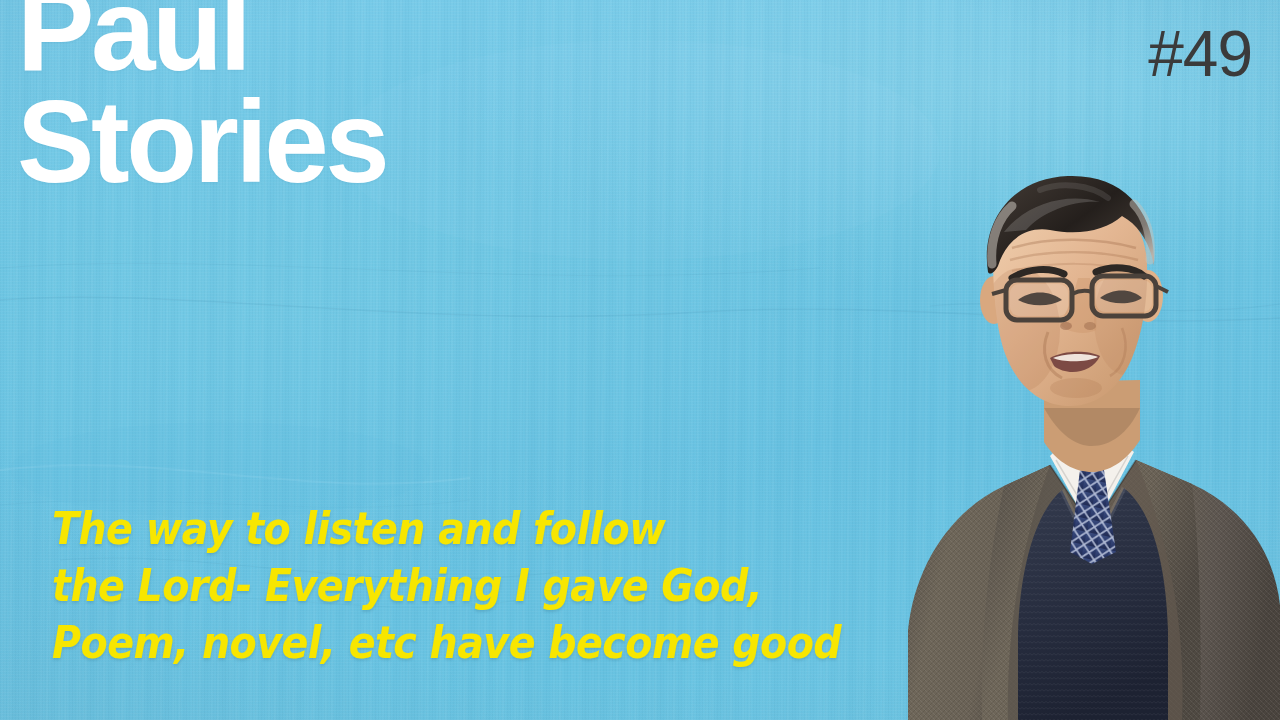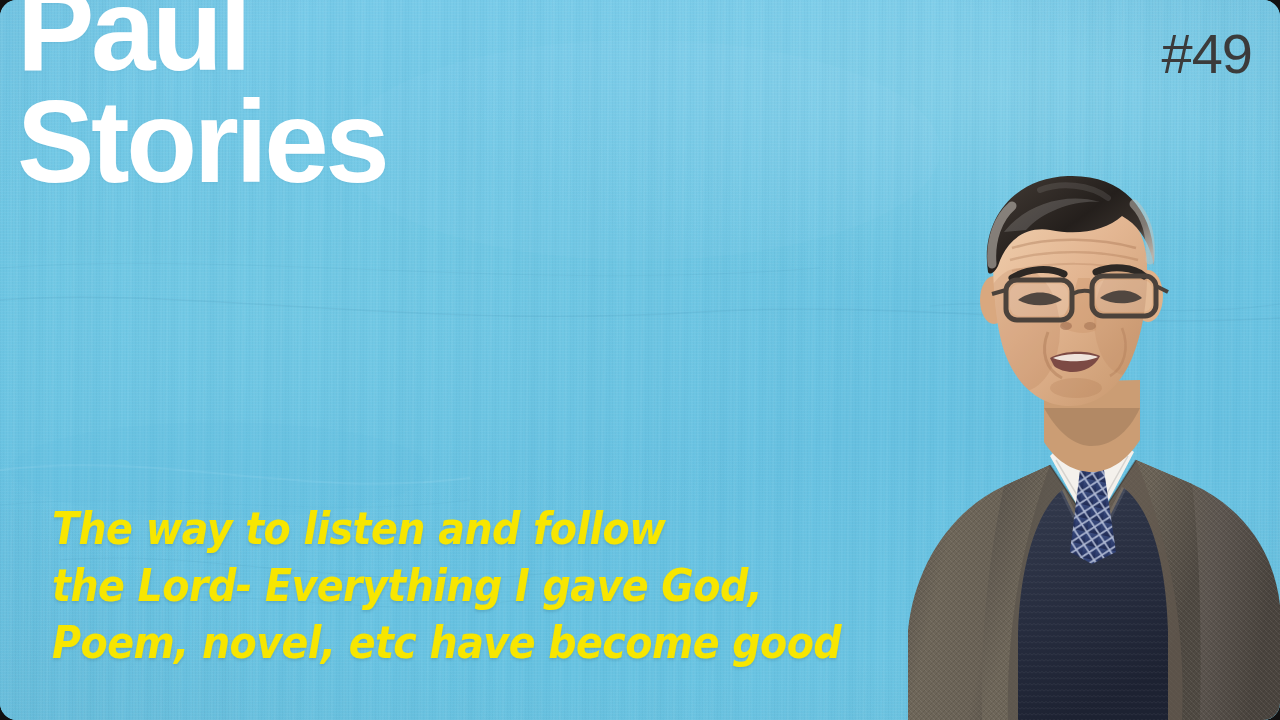--- a/index.html
+++ b/index.html
@@ -8,21 +8,20 @@
     padding: 0;
     background: #111;
   }
   #thumbnail {
     position: relative;
     width: 1280px;
     height: 720px;
     overflow: hidden;
     font-family: "Liberation Sans", sans-serif;
     background: #6ec6e4;
-    border-radius: 17px;
   }
 
   
   .bg-base {
     position: absolute;
     inset: 0;
     background:
       radial-gradient(ellipse 70% 55% at 22% 42%, rgba(120,205,231,0.55) 0%, rgba(120,205,231,0) 70%),
       radial-gradient(ellipse 60% 40% at 78% 12%, rgba(150,216,236,0.45) 0%, rgba(150,216,236,0) 72%),
       radial-gradient(ellipse 75% 45% at 45% 92%, rgba(92,190,222,0.45) 0%, rgba(92,190,222,0) 70%),
@@ -109,21 +108,21 @@
 
   
   .episode-number {
     position: absolute;
     right: 28px;
     top: 16px;
     z-index: 7;
     color: #3b3b3b;
     font-family: "Liberation Sans", sans-serif;
     font-weight: 400;
-    font-size: 56px;
+    font-size: 64px;
     line-height: 76px;
     letter-spacing: -1px;
   }
 
   
   .portrait {
     position: absolute;
     right: 0;
     bottom: 0;
     width: 380px;

